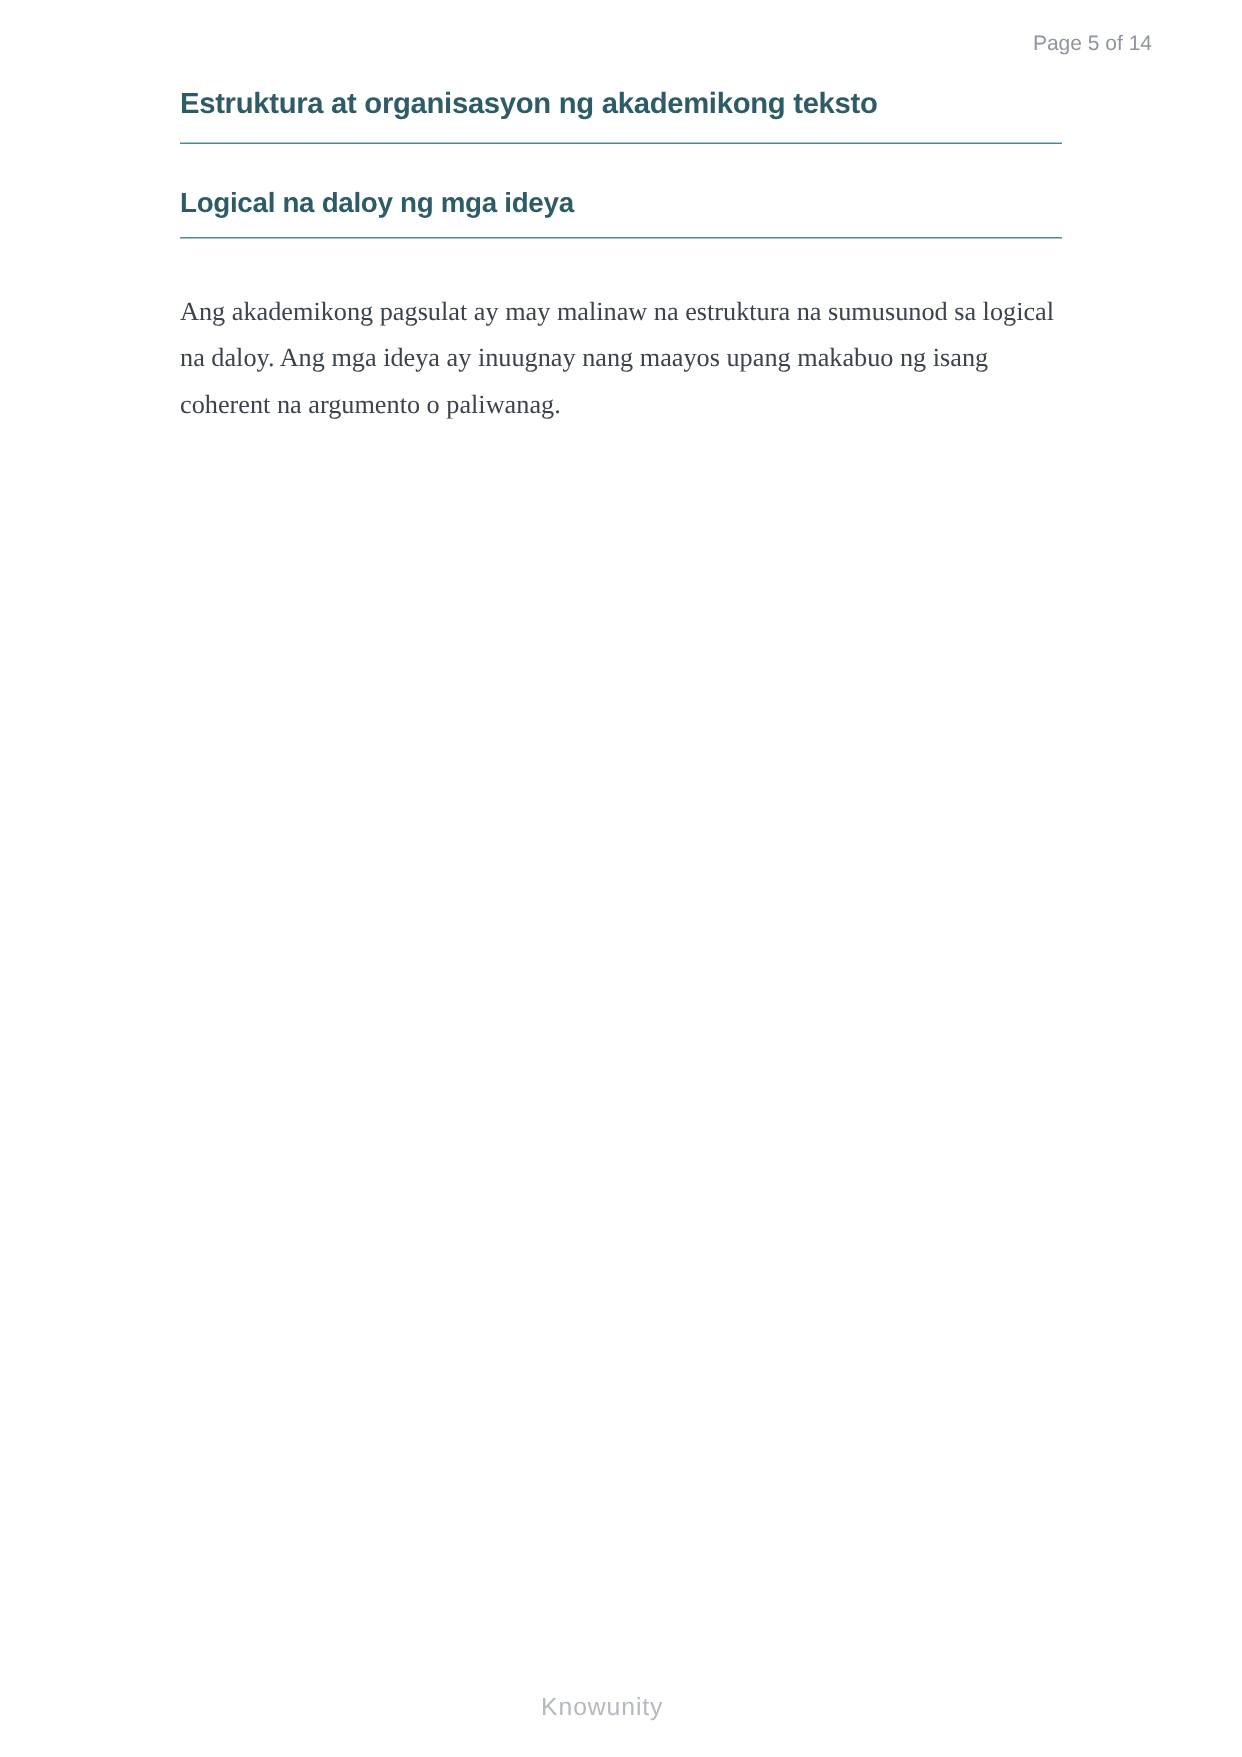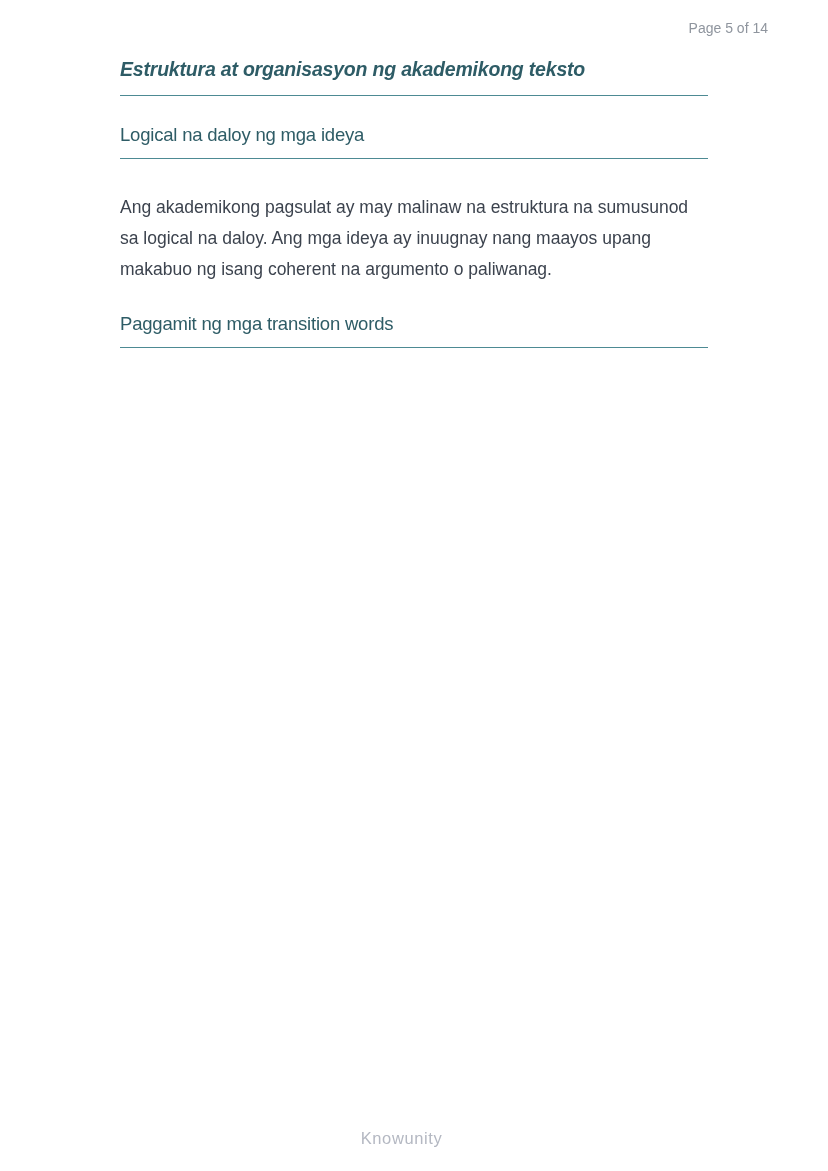--- a/index.html
+++ b/index.html
@@ -30,40 +30,40 @@
   }
   .doc-title {
     margin: 0;
     font-size: 19.5px;
     line-height: 26px;
     font-weight: 700;
     color: #2e5c66;
     letter-spacing: -0.2px;
     padding-bottom: 13px;
     border-bottom: 1.5px solid #4d8a93;
-    font-style: italic;
   }
   .section-heading {
     margin: 26px 0 0 0;
     font-size: 18.5px;
     line-height: 25px;
-    font-weight: 400;
+    font-weight: 700;
     color: #2e5c66;
     letter-spacing: -0.2px;
     padding-bottom: 11px;
     border-bottom: 1.5px solid #4d8a93;
   }
   .content p {
     margin: 22px 0 0 0;
     font-size: 17.5px;
     line-height: 31px;
     color: #3c434e;
   }
   .content .section-heading + p {
     margin-top: 33px;
+    font-family: Liberation Serif, serif;
   }
   .pre-line {
     white-space: pre-line;
   }
   .footer-brand {
     position: absolute;
     top: 1129px;
     left: 0;
     width: 803px;
     text-align: center;
@@ -80,18 +80,17 @@
 <div class="content">
 
   <h1 class="doc-title">Estruktura at organisasyon ng akademikong teksto</h1>
 
   <section>
     <h2 class="section-heading">Logical na daloy ng mga ideya</h2>
     <p>Ang akademikong pagsulat ay may malinaw na estruktura na sumusunod sa logical na daloy. Ang mga ideya ay inuugnay nang maayos upang makabuo ng isang coherent na argumento o paliwanag.</p>
   </section>
 
   <section>
-    <h2 class="section-heading">Paggamit ng mga transition words</h2>
   </section>
 
 </div>
 
 <div class="footer-brand">Knowunity</div>
 
 </body></html>

